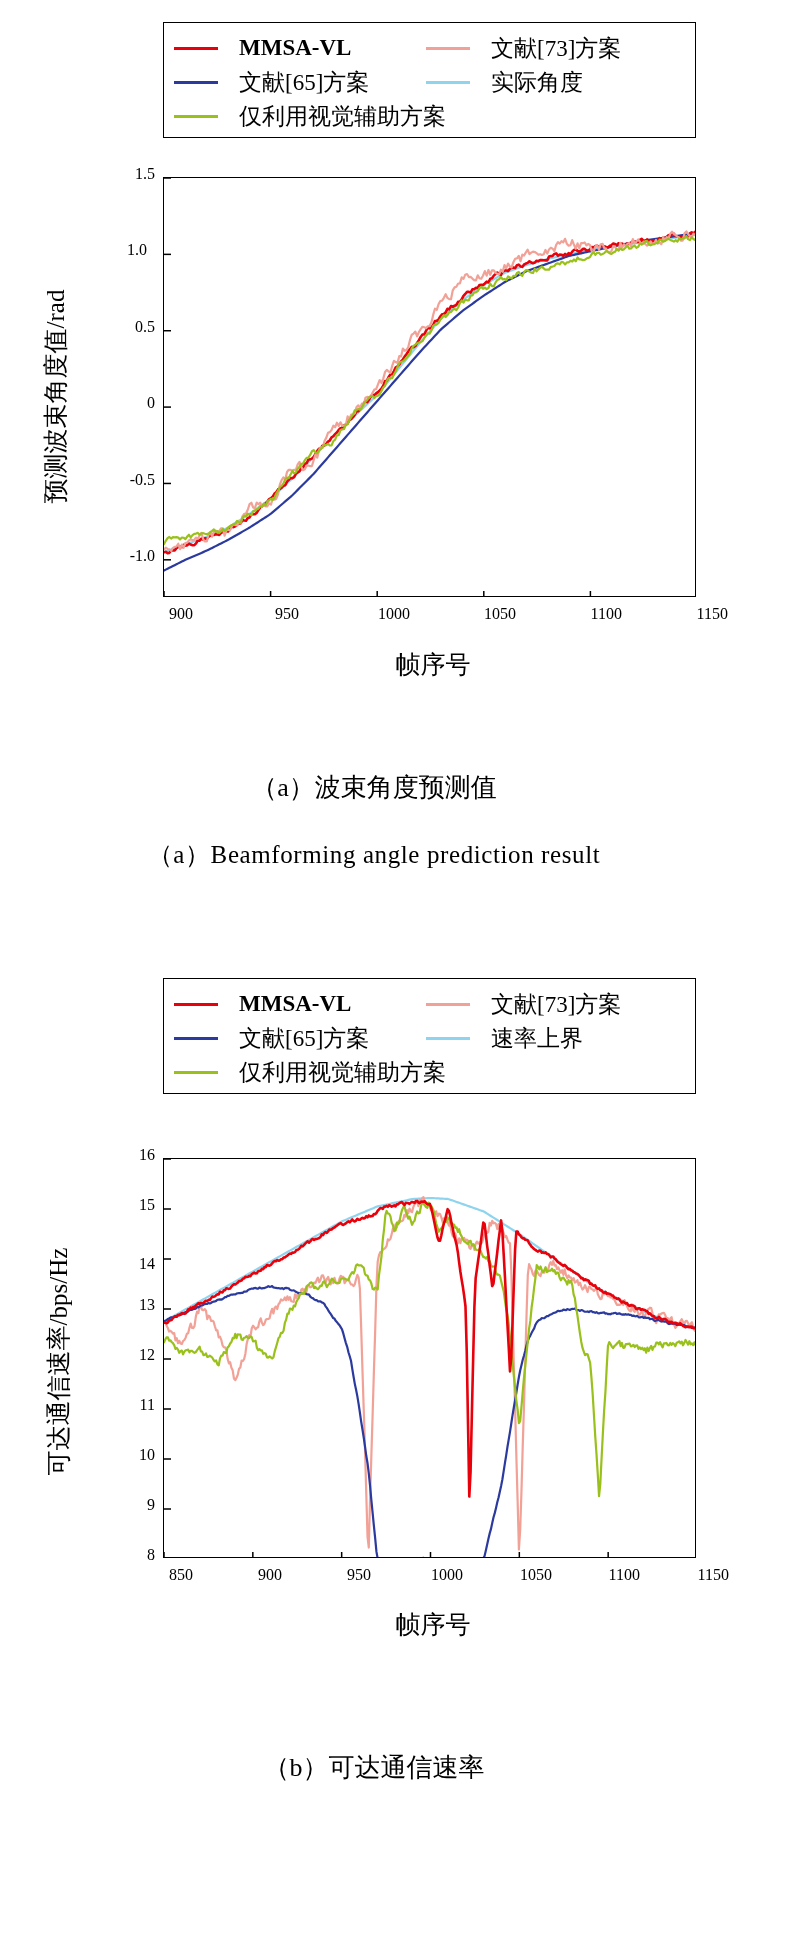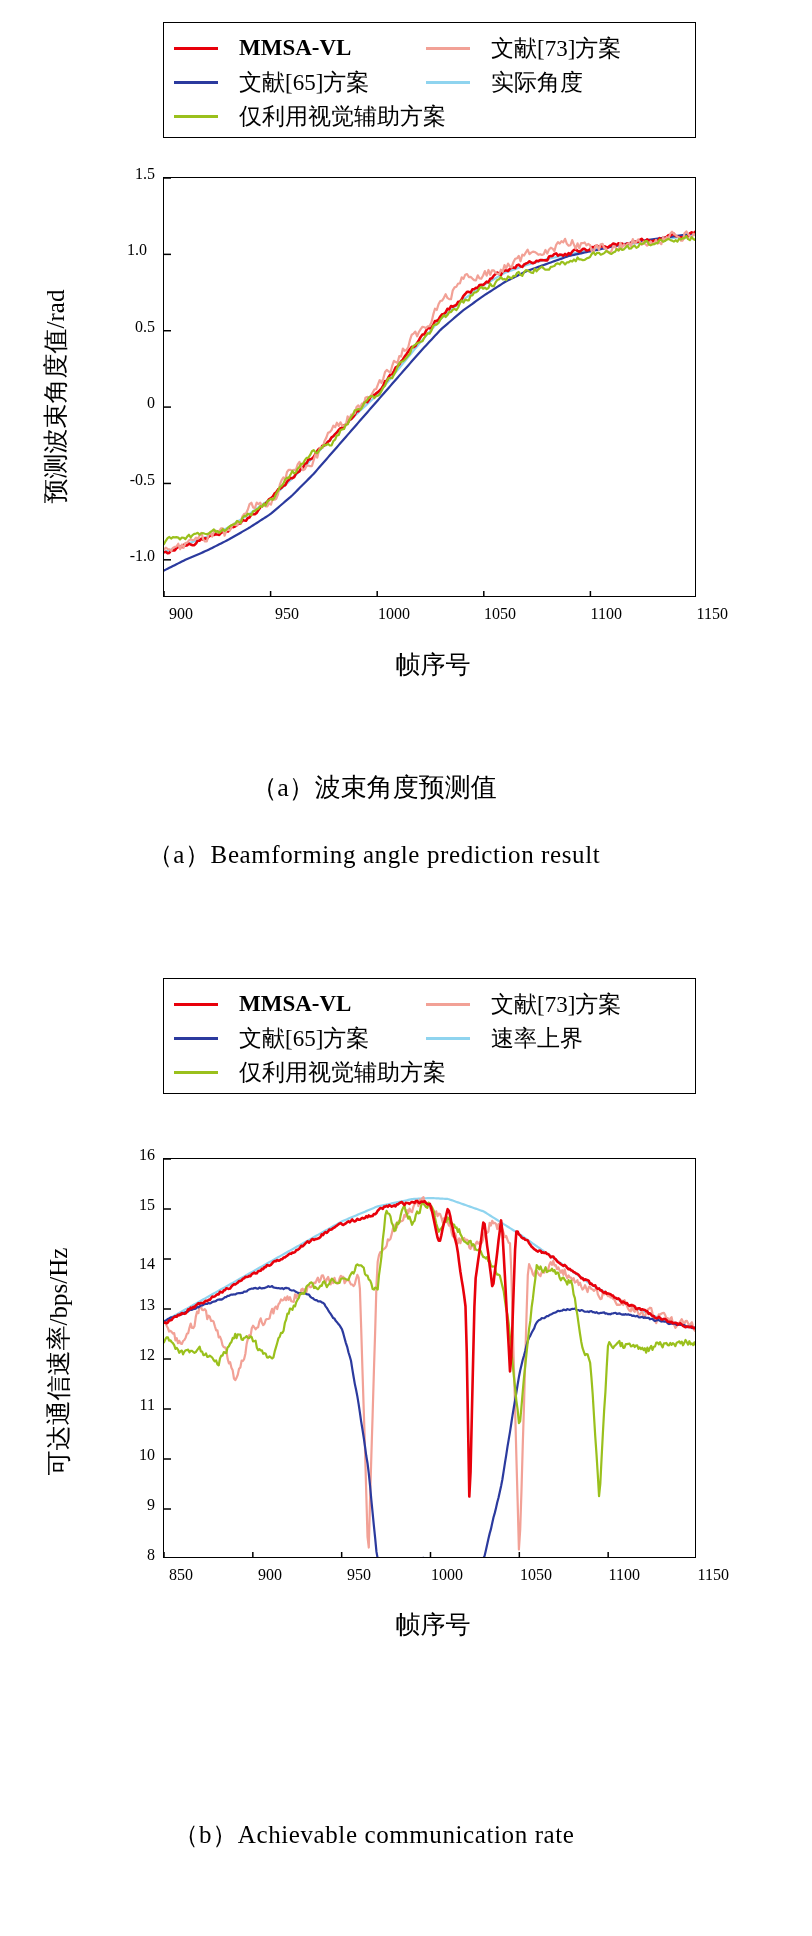--- a/index.html
+++ b/index.html
@@ -258,14 +258,14 @@
     <div class="xtick" style="left:311px; top:606px; width:60px;">950</div>
     <div class="xtick" style="left:399px; top:606px; width:64px;">1000</div>
     <div class="xtick" style="left:488px; top:606px; width:64px;">1050</div>
     <div class="xtick" style="left:576px; top:606px; width:64px;">1100</div>
     <div class="xtick" style="left:665px; top:606px; width:64px;">1150</div>
 
     <div class="axis-title-y" style="left:-62px; top:385px; width:240px; text-align:center; transform:rotate(-90deg);">可达通信速率/bps/Hz</div>
     <div class="axis-title-x" style="left:343px; top:648px; width:180px;">帧序号</div>
   </div>
 
-  <div class="caption en" style="top:858px;">（b）Achievable communication rate</div>
+  <div class="caption" style="top:790px;">（b）可达通信速率</div>
 </div>
 
 </body></html>

